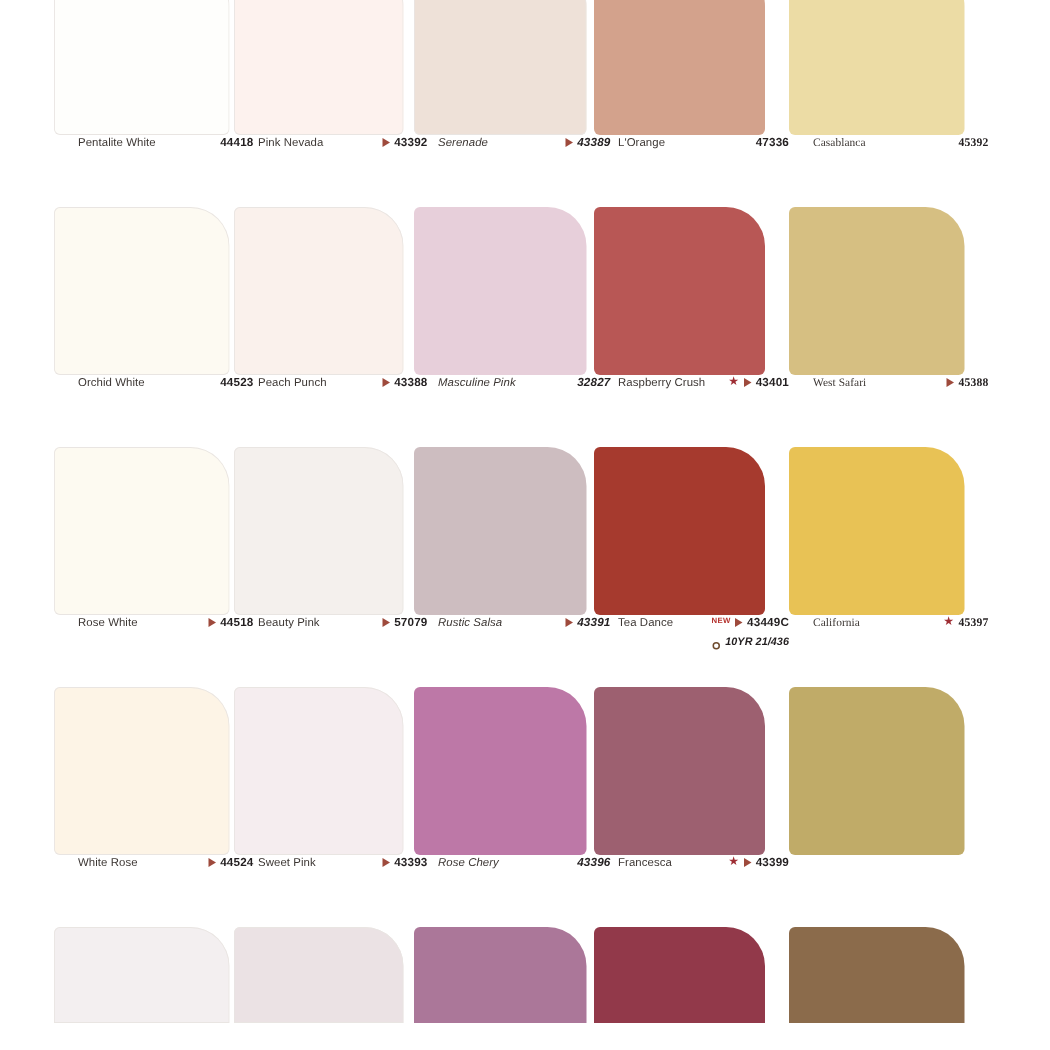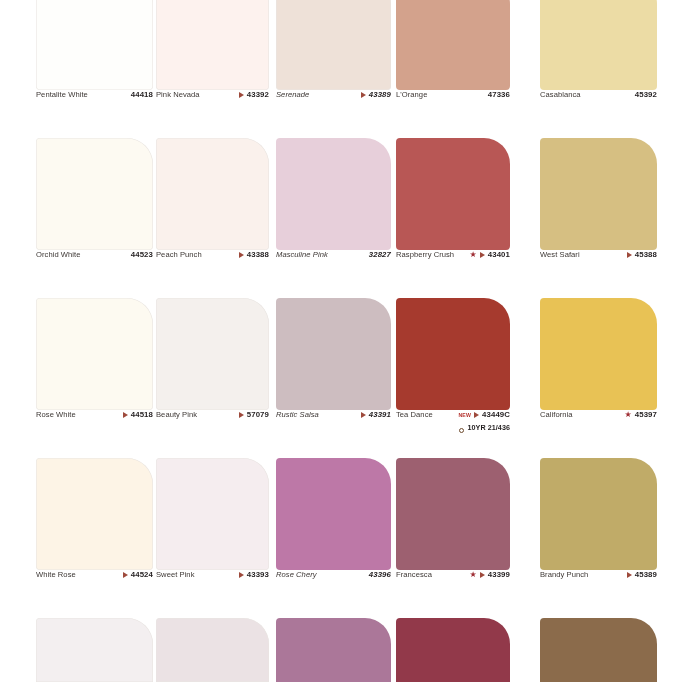--- a/index.html
+++ b/index.html
@@ -48,21 +48,21 @@
     position: absolute;
     top: 0;
     height: 112px;
   }
 
   
   .col0 { left: 36px;  width: 117px; }
   .col1 { left: 156px; width: 113px; }
   .col2 { left: 276px; width: 115px; font-style: italic; }
   .col3 { left: 396px; width: 114px; }
-  .col4 { left: 540px; width: 117px; }
+  .col4 { left: 526px; width: 117px; font-family: Liberation Serif, serif; }
 
   .chip {
     width: 100%;
     height: 100%;
     border-radius: 4px 26px 4px 4px;
     box-sizing: border-box;
   }
   
   .chip.pale {
     box-shadow: inset 0 0 0 0.6px #e9e5e2;
@@ -75,20 +75,21 @@
   }
 
   .label {
     position: absolute;
     top: 0;
     height: 46px;
     font-size: 7.6px;
     line-height: 10px;
     letter-spacing: 0.05px;
     white-space: nowrap;
+    margin-left: 16px;
   }
 
   .label .line1 {
     position: relative;
     height: 11px;
     display: block;
   }
   .label .line2 {
     position: relative;
     height: 11px;
@@ -143,20 +144,21 @@
     border-left: 5px solid #9e4a3c;
   }
 
   .sub {
     position: absolute;
     right: 0;
     top: 0;
     display: flex;
     align-items: flex-end;
     gap: 3px;
+    font-style: italic;
   }
   .mark-circle {
     width: 5px;
     height: 5px;
     border: 1px solid #6e4b2e;
     border-radius: 50%;
     box-sizing: border-box;
   }
   .subcode {
     font-weight: bold;
@@ -423,29 +425,20 @@
           <div class="label col3">
             <div class="line1">
               <span class="name">Francesca</span>
               <span class="codewrap">
                 <span class="mark-star">★</span>
                 <span class="mark-tri"></span>
                 <span class="code">43399</span>
               </span>
             </div>
           </div>
-          <div class="label col4">
-            <div class="line1">
-              <span class="name">Brandy Punch</span>
-              <span class="codewrap">
-                <span class="mark-tri"></span>
-                <span class="code">45389</span>
-              </span>
-            </div>
-          </div>
         </div>
       </div>
       <div class="swatch-row partial">
         <div class="cells">
           <div class="cell col0">
             <div class="chip pale" title="" style="background: rgb(243, 239, 240);"></div>
           </div>
           <div class="cell col1">
             <div class="chip pale" title="" style="background: rgb(235, 226, 228);"></div>
           </div>

